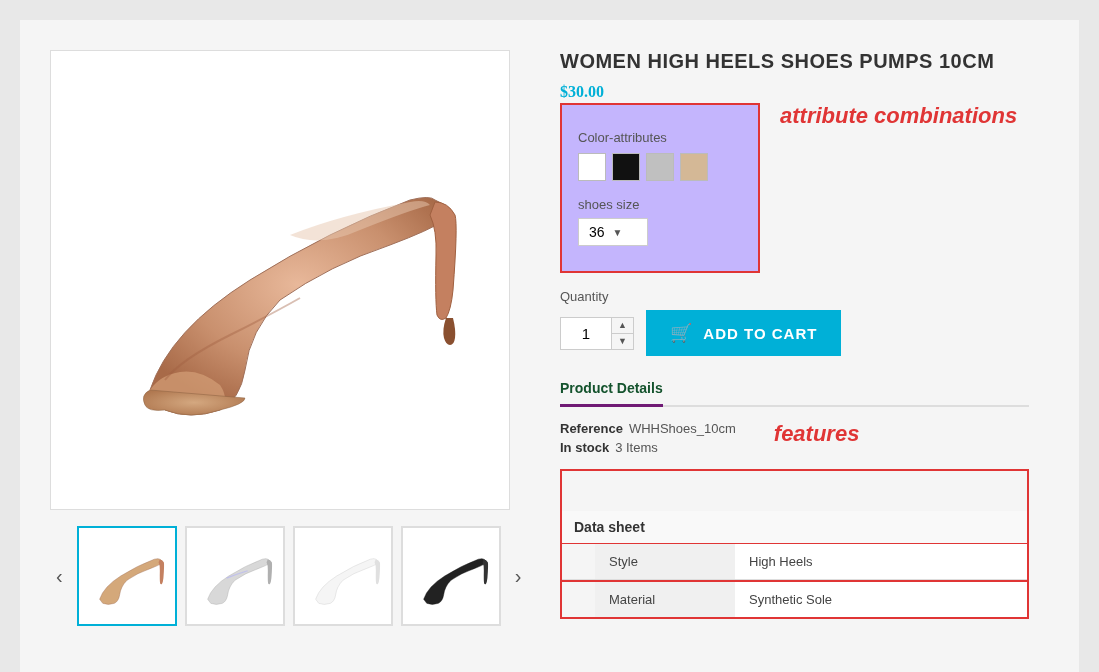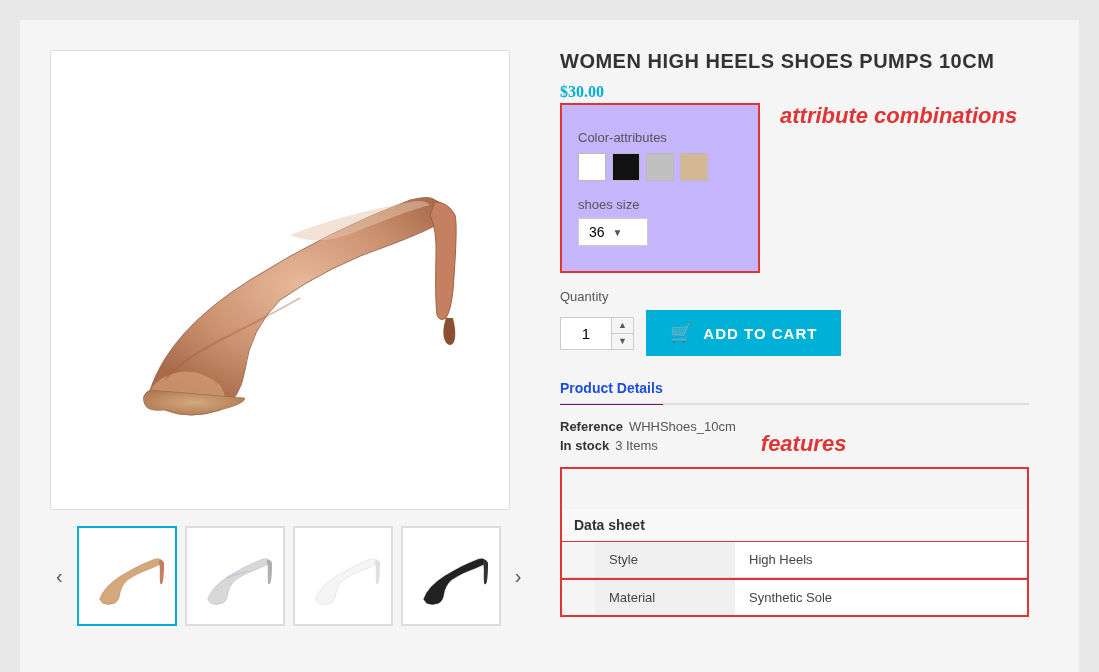--- a/index.html
+++ b/index.html
@@ -217,22 +217,22 @@
       border-bottom: 2px solid #ddd;
       margin-bottom: 14px;
       margin-top: 10px;
     }
     .tab {
       display: inline-block;
       padding: 8px 0;
       margin-right: 24px;
       font-size: 14px;
       cursor: pointer;
-      color: #1d4ed8;
-      border-bottom: 1px solid #701a75;
+      color: #14532d;
+      border-bottom: 3px solid #701a75;
       font-weight: bold;
       margin-bottom: -2px;
     }
     .product-meta {
       font-size: 13px;
       color: #333;
       margin-bottom: 4px;
     }
     .product-meta span.key {
       font-weight: bold;
@@ -246,22 +246,22 @@
       display: inline-block;
       margin-left: 24px;
       font-size: 22px;
       color: #e03535;
       font-style: italic;
       font-weight: bold;
       vertical-align: middle;
     }
     .meta-row {
       display: flex;
-      align-items: flex-end;
-      gap: 1px;
+      align-items: flex-start;
+      gap: 14px;
     }
     .data-sheet-box {
       border: 2px solid #e03535;
       margin-top: 10px;
     }
     .data-sheet-title {
       font-size: 14px;
       font-weight: bold;
       color: #333;
       padding: 8px 12px;

